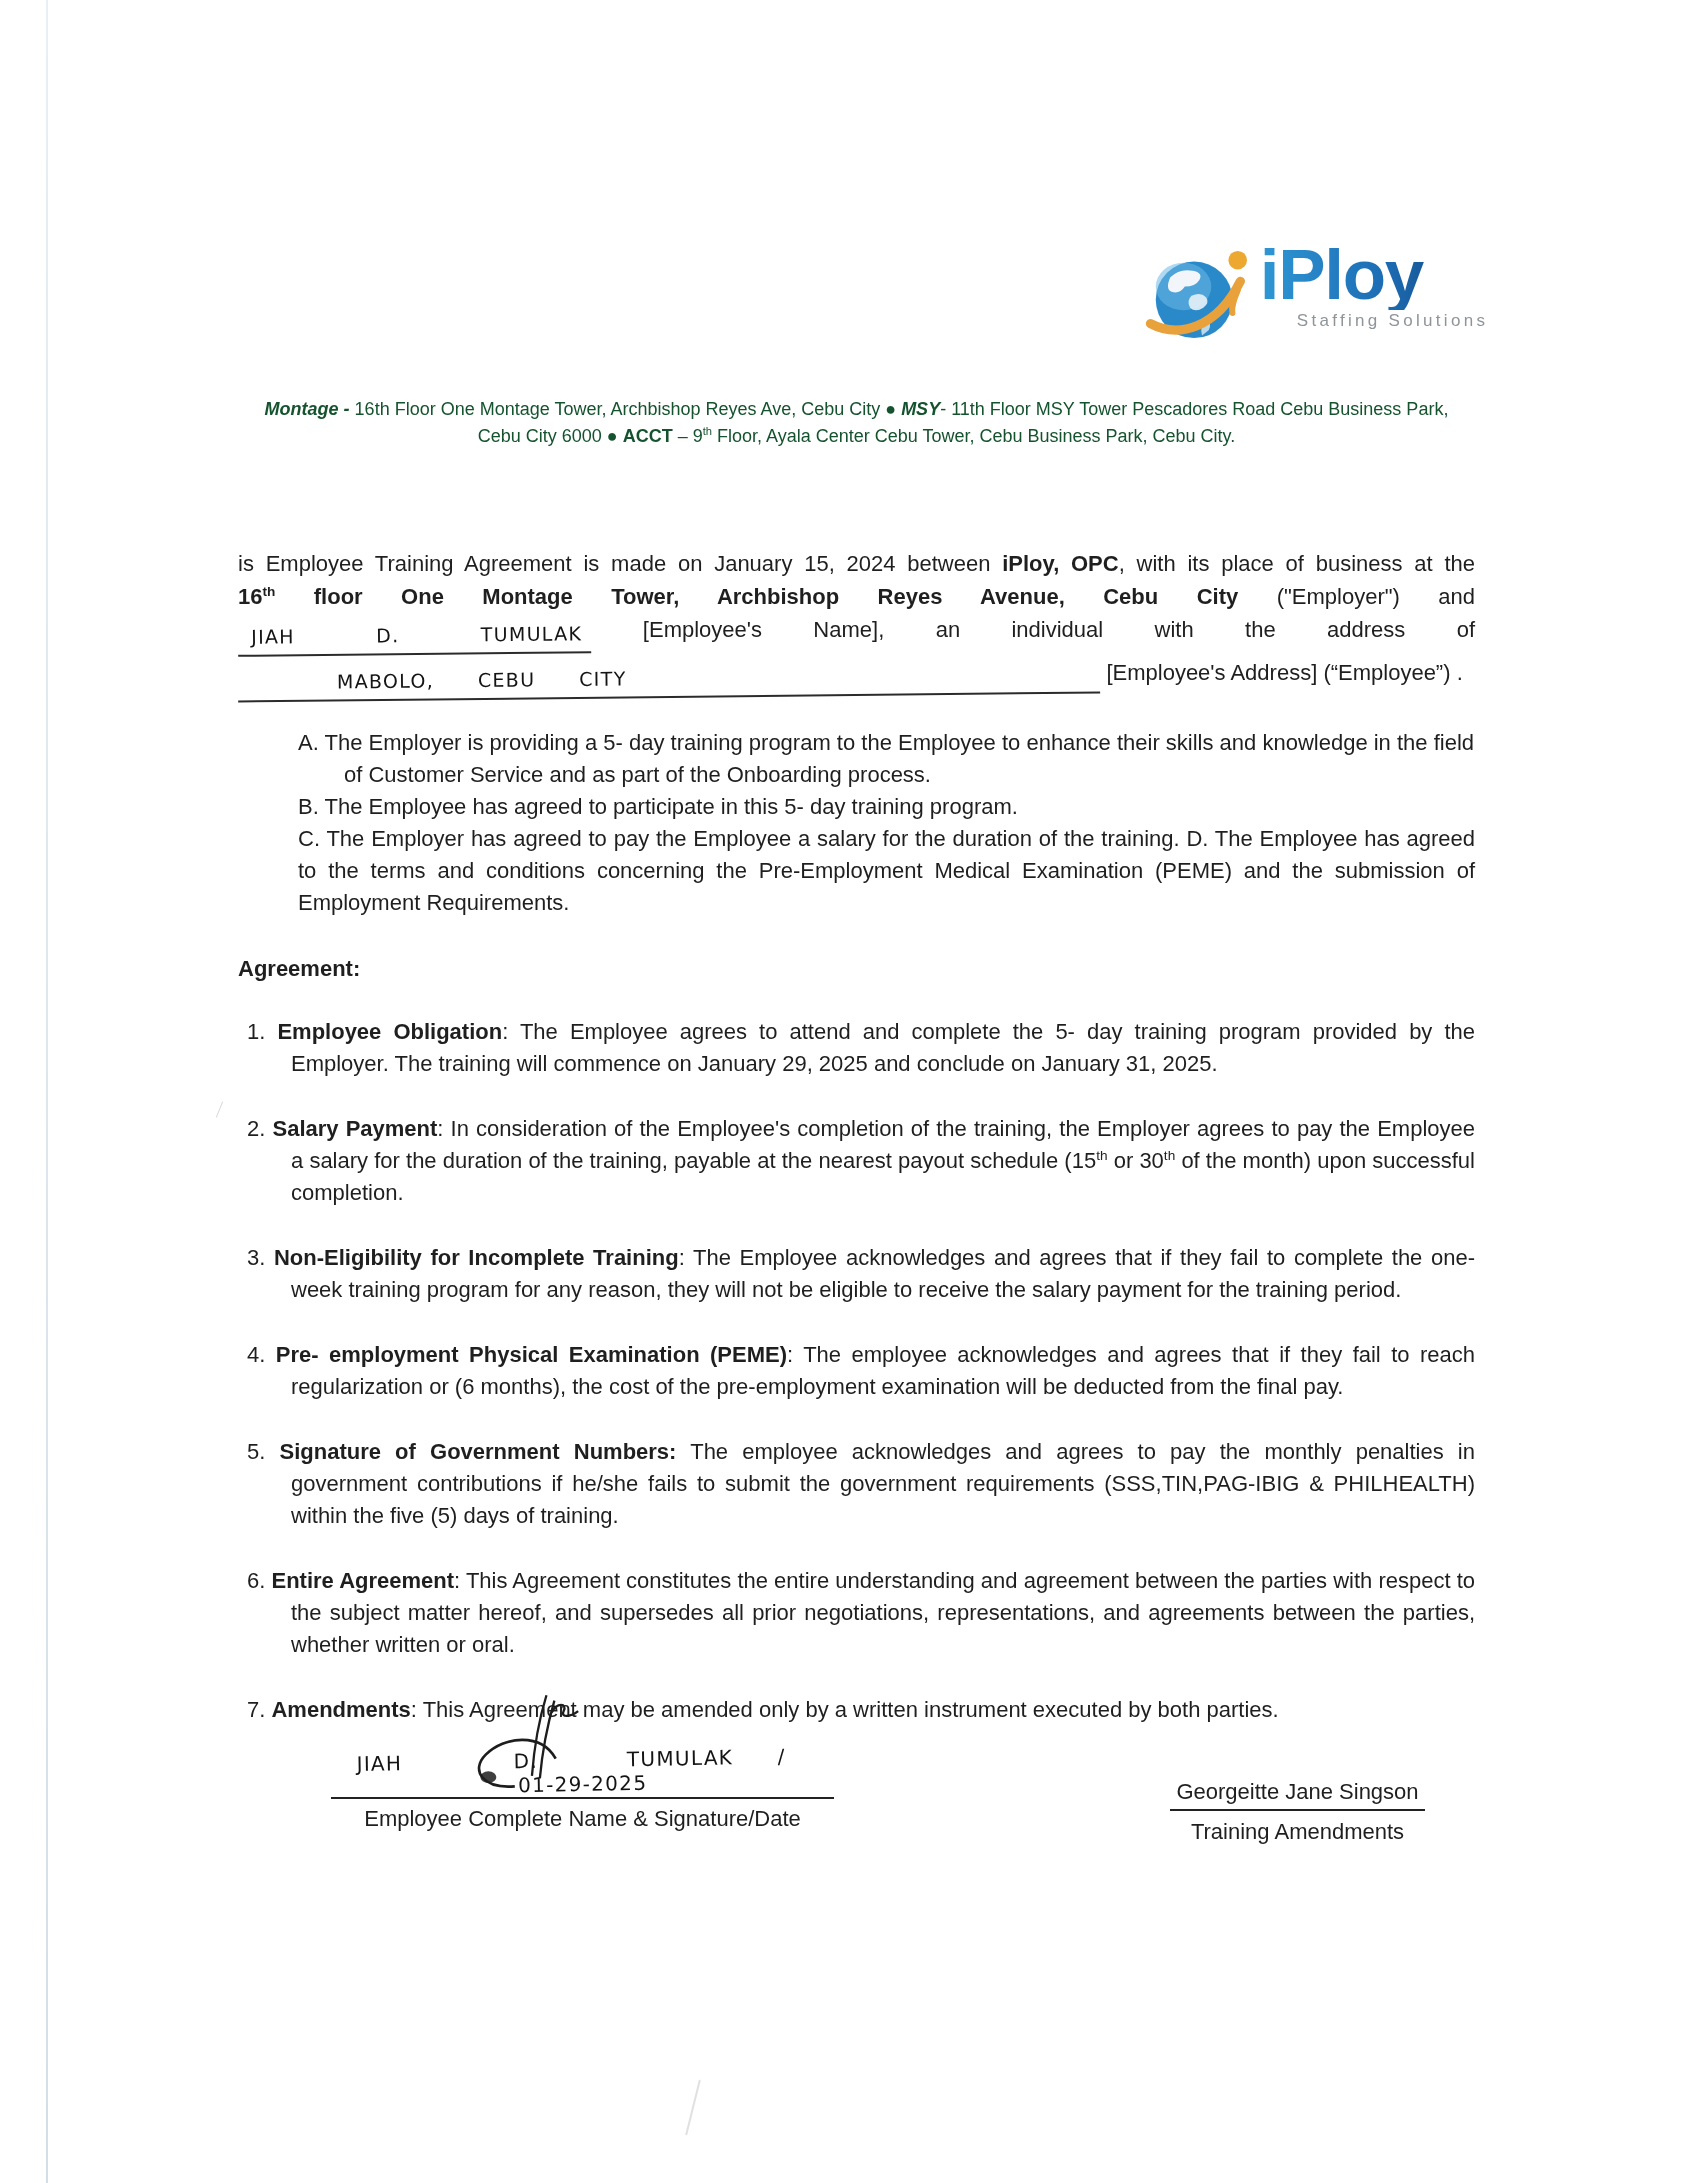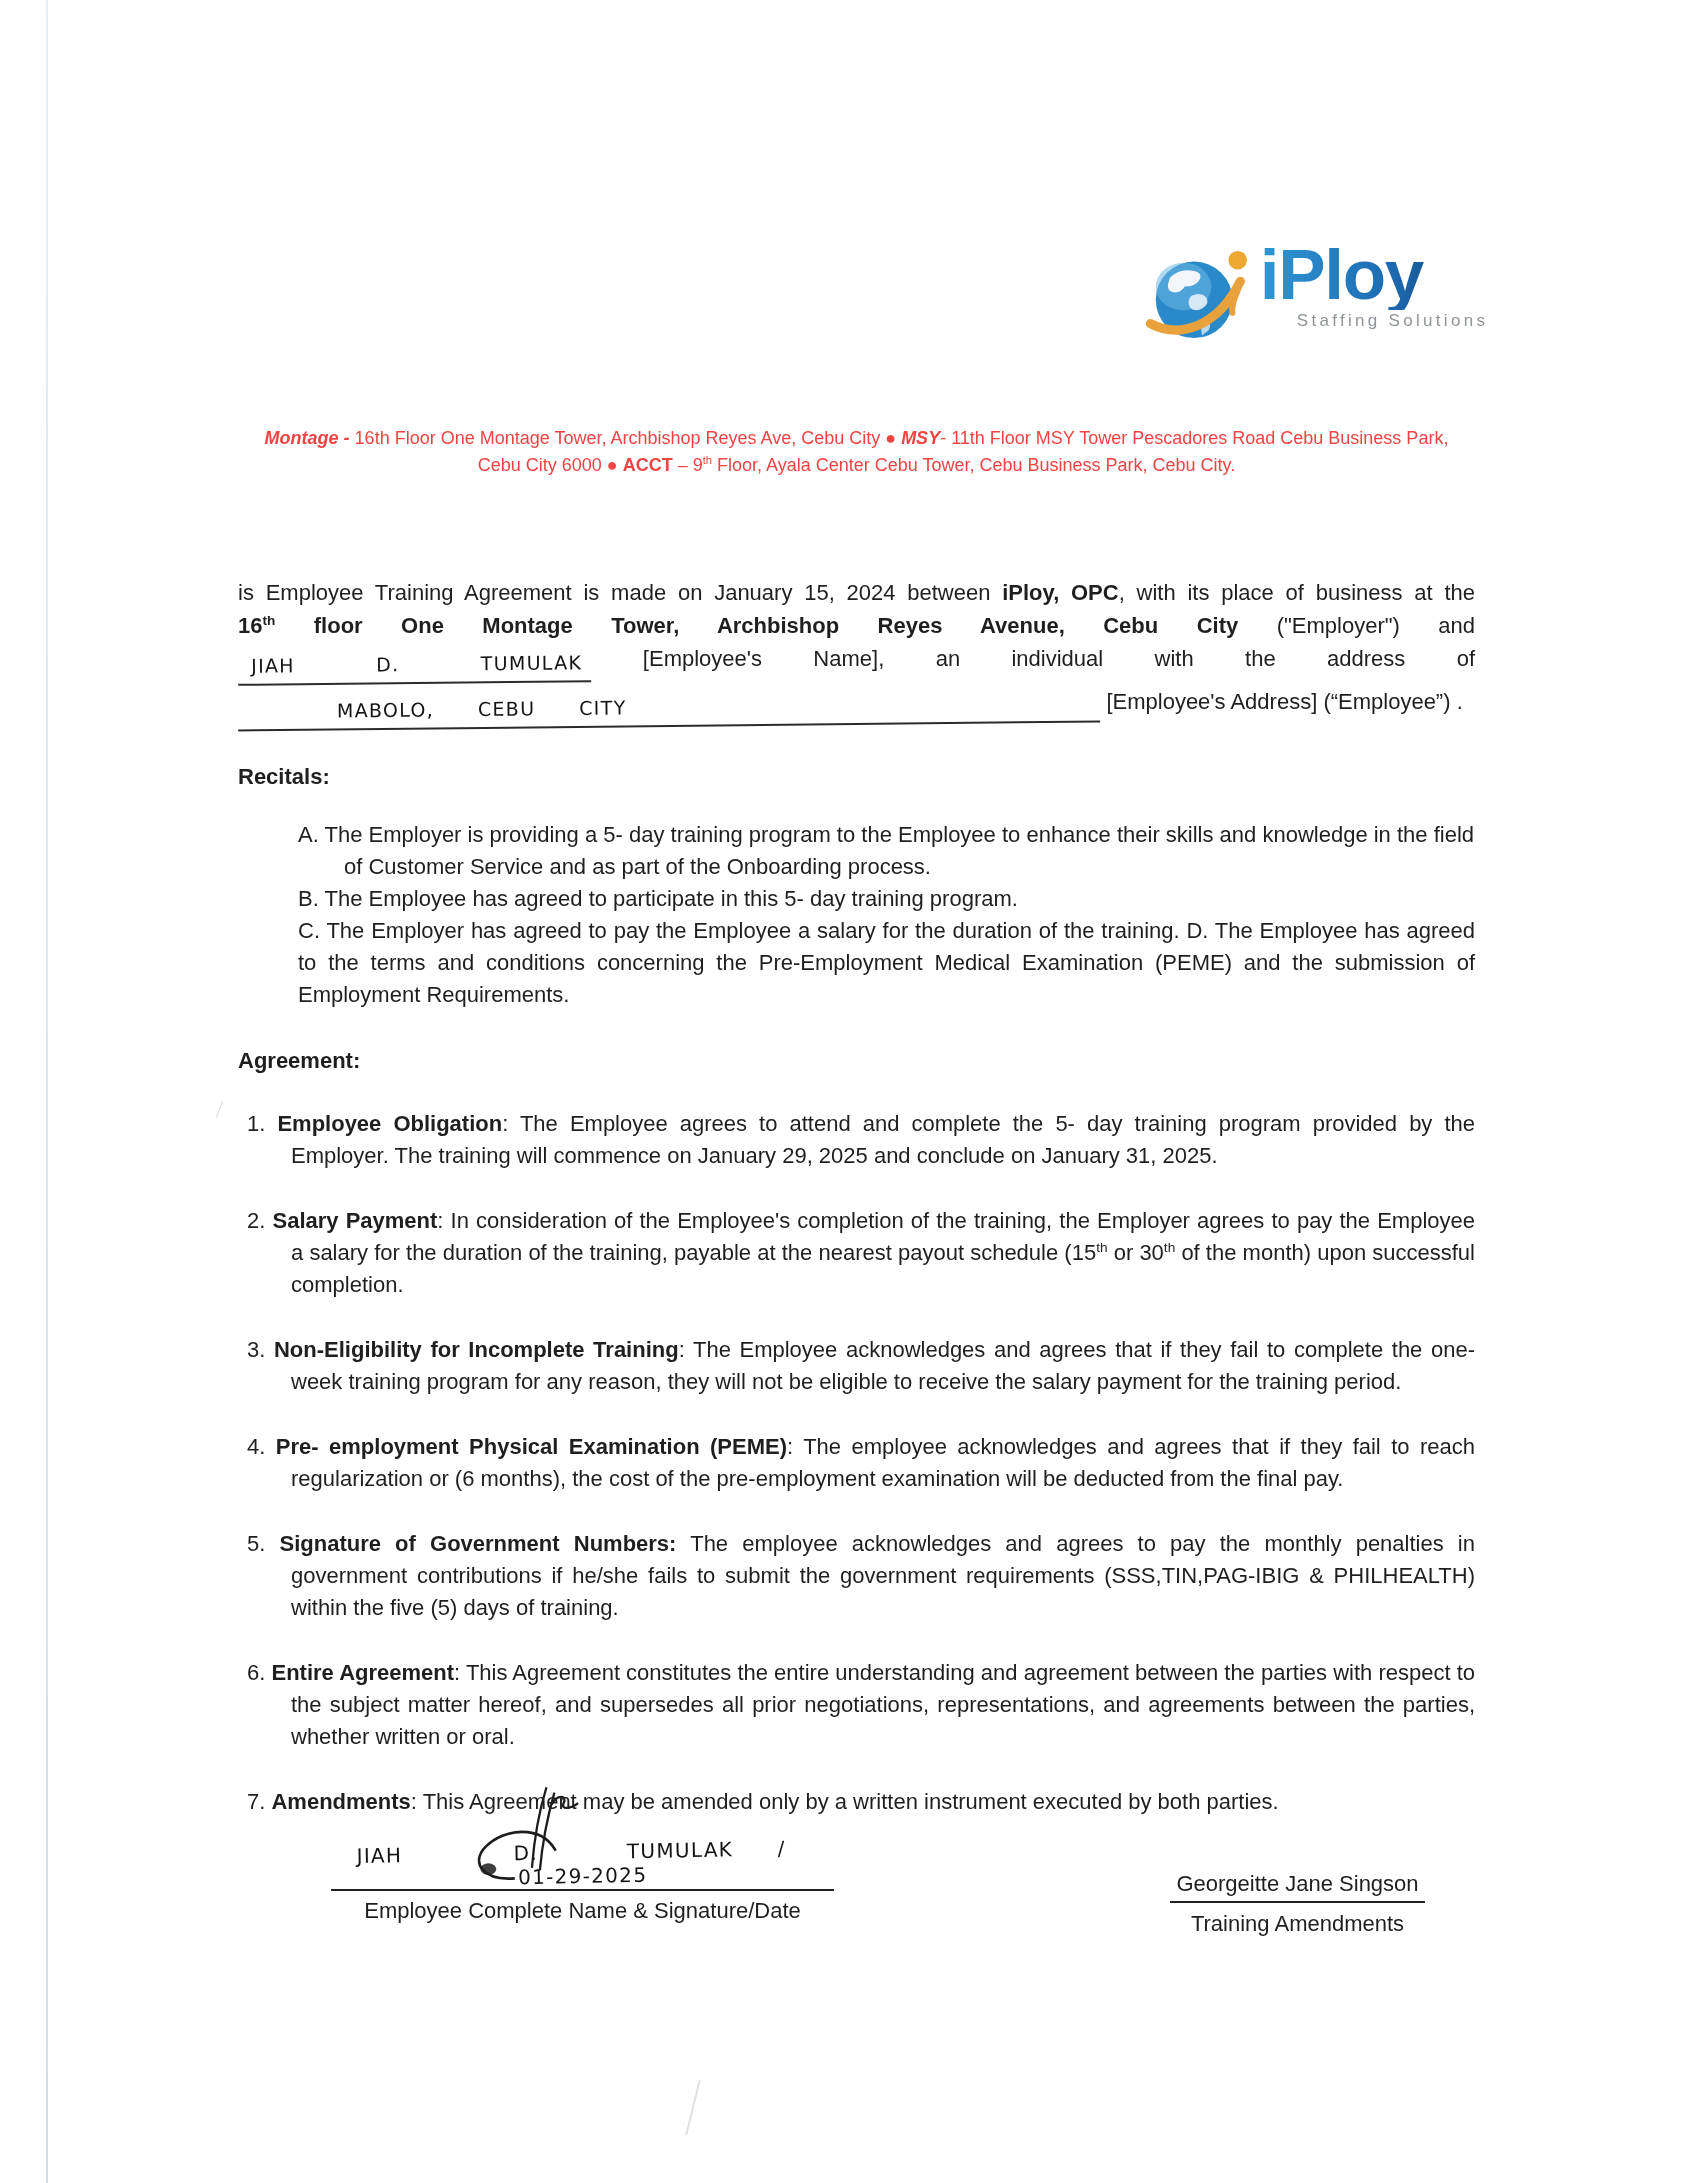--- a/index.html
+++ b/index.html
@@ -18,22 +18,22 @@
   .logo{display:flex;align-items:flex-start;gap:4px;transform:translateX(13.2px);}
   .logo-globe{flex:0 0 auto;}
   .brand-col{display:flex;flex-direction:column;}
   .brand{font-size:71px;font-weight:bold;line-height:1;letter-spacing:-1.3px;
          background:linear-gradient(90deg,#2f97d4 0%,#1c6cb4 55%,#11406f 100%);
          -webkit-background-clip:text;background-clip:text;color:transparent;}
   .tagline{margin-top:1.3px;padding-left:37px;font-size:17px;letter-spacing:3.3px;
            color:#8f9499;font-weight:normal;}
 
   
-  .address{margin:75px auto 0;max-width:1184px;text-align:center;
-           font-size:18px;line-height:1.5;color:#ef4444;}
+  .address{margin:46px auto 0;max-width:1184px;text-align:center;
+           font-size:18px;line-height:1.5;color:#14532d;}
   .bi{font-weight:bold;font-style:italic;}
   .b{font-weight:bold;}
   sup{font-size:.62em;line-height:0;}
 
   
   .intro{margin-top:97px;font-size:22px;line-height:33px;}
   .line{text-align:justify;text-align-last:justify;}
   .line.last{text-align-last:auto;}
   .blank{display:inline-block;border-bottom:2px solid #2b2b2b;vertical-align:-5.3px;}
   .hand{font-family:"DejaVu Sans",sans-serif;font-size:19px;letter-spacing:1.3px;
@@ -95,21 +95,20 @@
 
     <p class="address"><span class="bi">Montage - </span><span>16th Floor One Montage Tower, Archbishop Reyes Ave, Cebu City </span><span>● </span><span class="bi">MSY</span><span>- 11th Floor MSY Tower Pescadores Road Cebu Business Park, Cebu City 6000 </span><span>● </span><span class="b">ACCT</span><span> – 9</span><sup>th</sup><span> Floor, Ayala Center Cebu Tower, Cebu Business Park, Cebu City.</span></p>
 
     <section class="intro">
       <div class="line"><span>is Employee Training Agreement is made on January 15, 2024 between </span><span class="b">iPloy, OPC</span><span>, with its place of business at the</span></div>
       <div class="line"><span class="b">16</span><sup class="b">th</sup><span class="b"> floor One Montage Tower, Archbishop Reyes Avenue, Cebu City</span><span> ("Employer") and</span></div>
       <div class="line"><span class="blank hand" style="min-width: 331px;">JIAH&nbsp;&nbsp;&nbsp;D.&nbsp;&nbsp;&nbsp;TUMULAK</span><span> [Employee's Name], an individual with the address of</span></div>
       <div class="line last"><span class="blank hand addr" style="min-width: 754px;">MABOLO,&nbsp;&nbsp;CEBU&nbsp;&nbsp;CITY</span><span> [Employee's Address] (“Employee”) .</span></div>
     </section>
 
-    <h2 class="doc-h">Recitals:</h2>
     <div class="rec-list">
         <p class="recital hang"><span>A. The Employer is providing a 5- day training program to the Employee to enhance their skills and knowledge in the field of Customer Service and as part of the Onboarding process.</span></p>
         <p class="recital "><span>B. The Employee has agreed to participate in this 5- day training program.</span></p>
         <p class="recital just"><span>C. The Employer has agreed to pay the Employee a salary for the duration of the training. D. The Employee has agreed to the terms and conditions concerning the Pre-Employment Medical Examination (PEME) and the submission of Employment Requirements.</span></p>
       </div>
 
     <h2 class="doc-h">Agreement:</h2>
     <div class="ag-list">
         <p class="aitem"><span>1. </span><span class="b">Employee Obligation</span><span>: The Employee agrees to attend and complete the 5- day training program provided by the Employer. The training will commence on January 29, 2025 and conclude on January 31, 2025.</span></p>
         <p class="aitem"><span>2. </span><span class="b">Salary Payment</span><span>: In consideration of the Employee's completion of the training, the Employer agrees to pay the Employee a salary for the duration of the training, payable at the nearest payout schedule (15</span><sup>th</sup><span> or 30</span><sup>th</sup><span> of the month) upon successful completion.</span></p>

